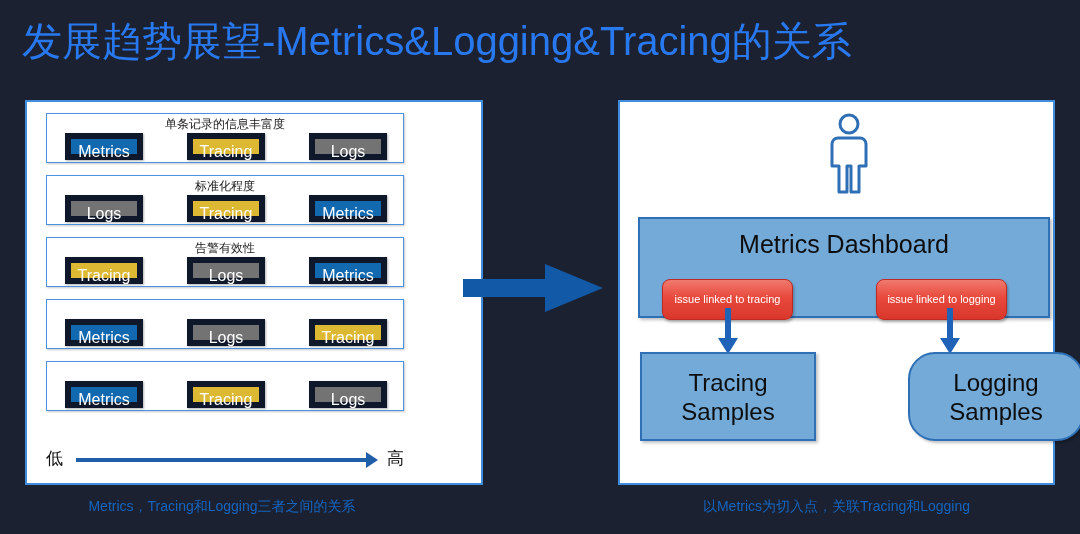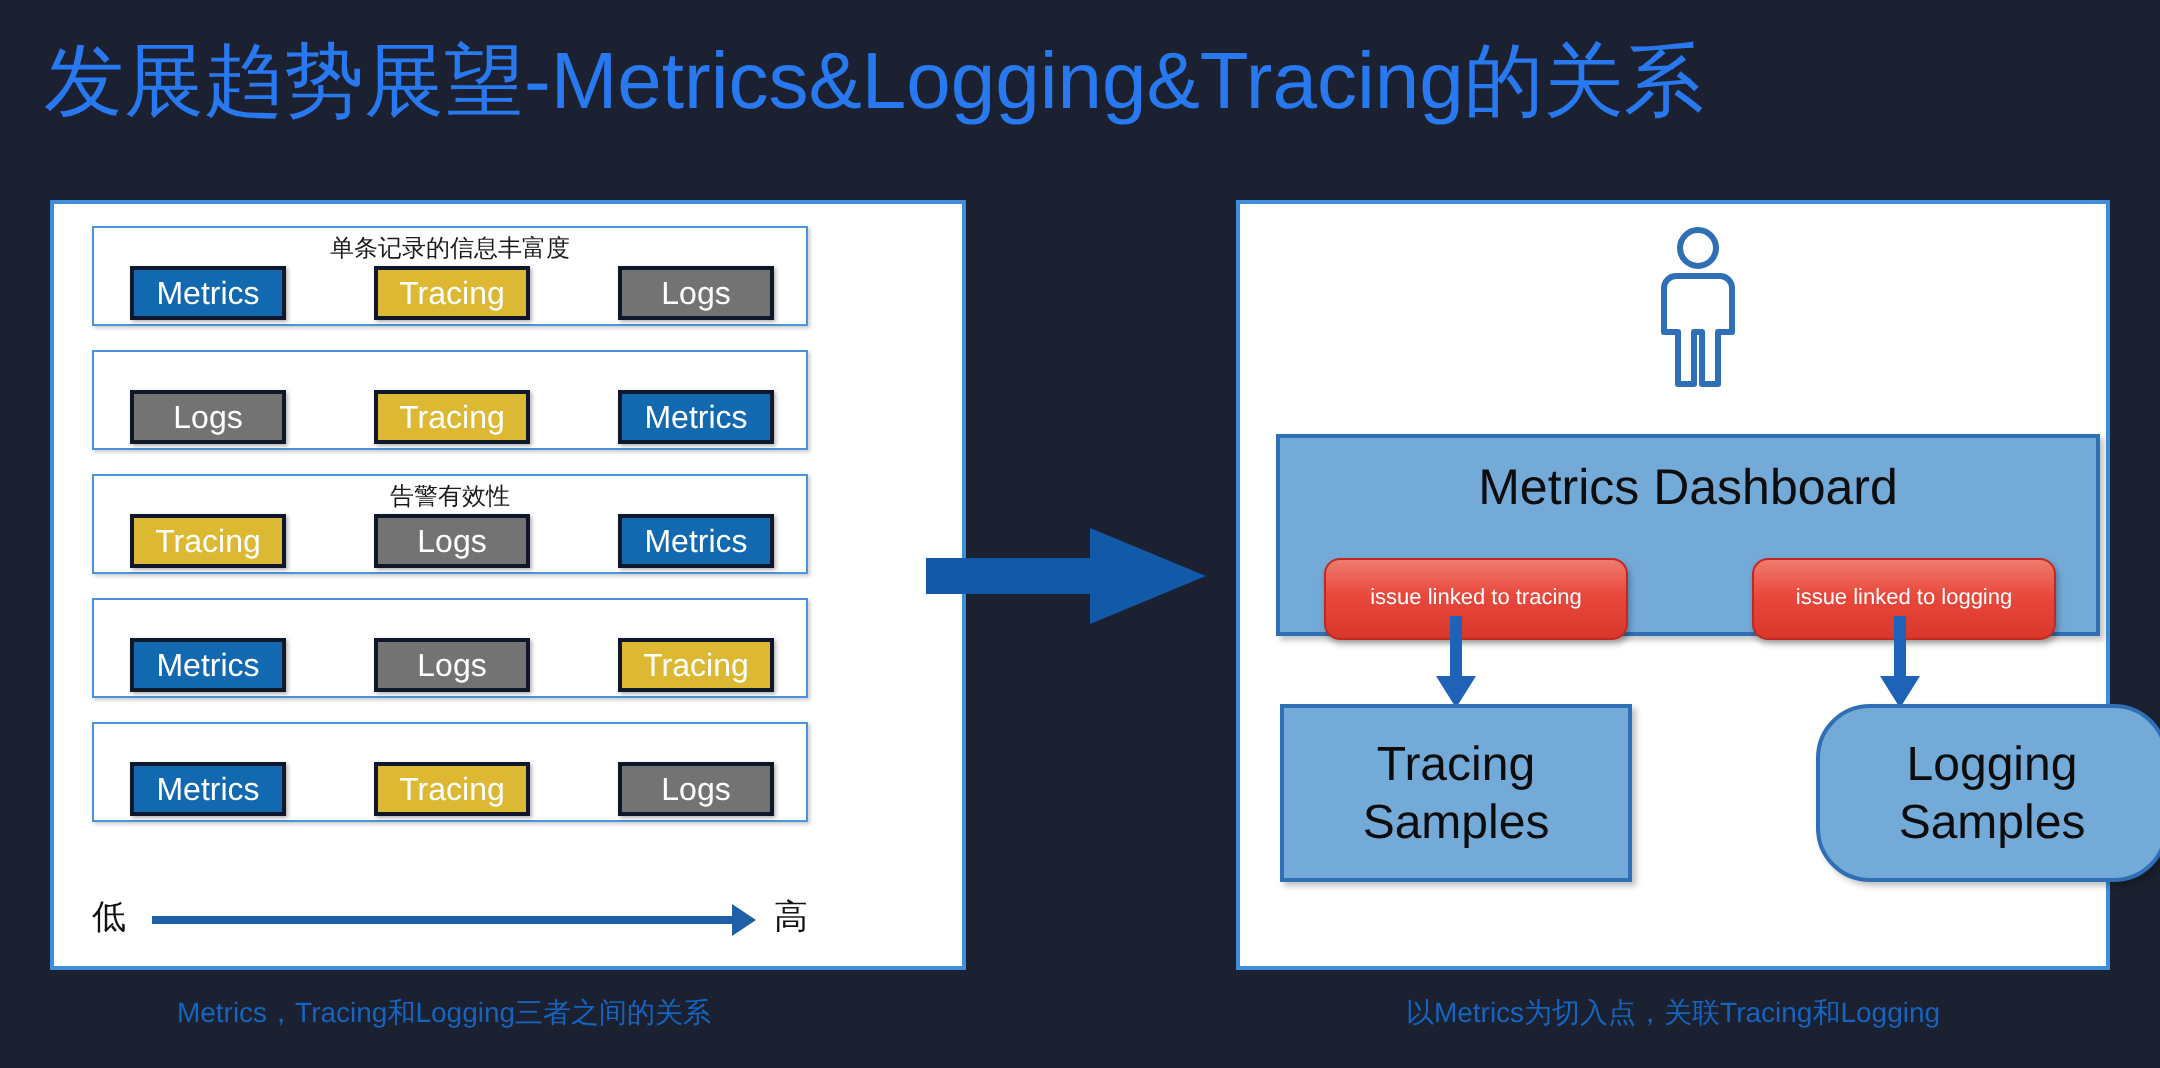--- a/index.html
+++ b/index.html
@@ -83,21 +83,21 @@
   }
   .badge {
     position: absolute;
     top: 0;
     width: 78px;
     height: 27px;
     line-height: 26px;
     text-align: center;
     font-size: 16px;
     color: #ffffff;
-    border: 2px solid #0f172a;
+    border: 6px solid #0f172a;
     box-sizing: border-box;
     box-shadow: 1px 1px 2px rgba(0,0,0,0.3);
   }
   .badge.slot0 { left: 18px; }
   .badge.slot1 { left: 140px; }
   .badge.slot2 { left: 262px; }
   .badge.metrics { background: #1269b0; }
   .badge.tracing { background: #ddb833; }
   .badge.logs    { background: #737373; }
 
@@ -169,21 +169,21 @@
     top: 11px;
     left: 0;
     width: 100%;
     text-align: center;
     font-size: 25px;
     color: #0d0d0d;
   }
   .issue-btn {
     position: absolute;
     top: 60px;
-    width: 152px;
+    width: 131px;
     height: 41px;
     border-radius: 8px;
     background: linear-gradient(180deg, #f07a6e 0%, #e8493c 45%, #d9372b 100%);
     border: 1px solid #c0291f;
     box-sizing: border-box;
     color: #ffffff;
     font-size: 11px;
     line-height: 39px;
     text-align: center;
     box-shadow: 1px 2px 3px rgba(0,0,0,0.3);
@@ -233,20 +233,21 @@
     <div class="rank-row">
       <div class="row-label">单条记录的信息丰富度</div>
       <div class="badges">
         <div class="badge metrics slot0">Metrics</div>
         <div class="badge tracing slot1">Tracing</div>
         <div class="badge logs slot2">Logs</div>
       </div>
     </div>
 
     <div class="rank-row">
+      <div class="row-label">标准化程度</div>
       <div class="badges">
         <div class="badge logs slot0">Logs</div>
         <div class="badge tracing slot1">Tracing</div>
         <div class="badge metrics slot2">Metrics</div>
       </div>
     </div>
 
     <div class="rank-row">
       <div class="row-label">告警有效性</div>
       <div class="badges">

